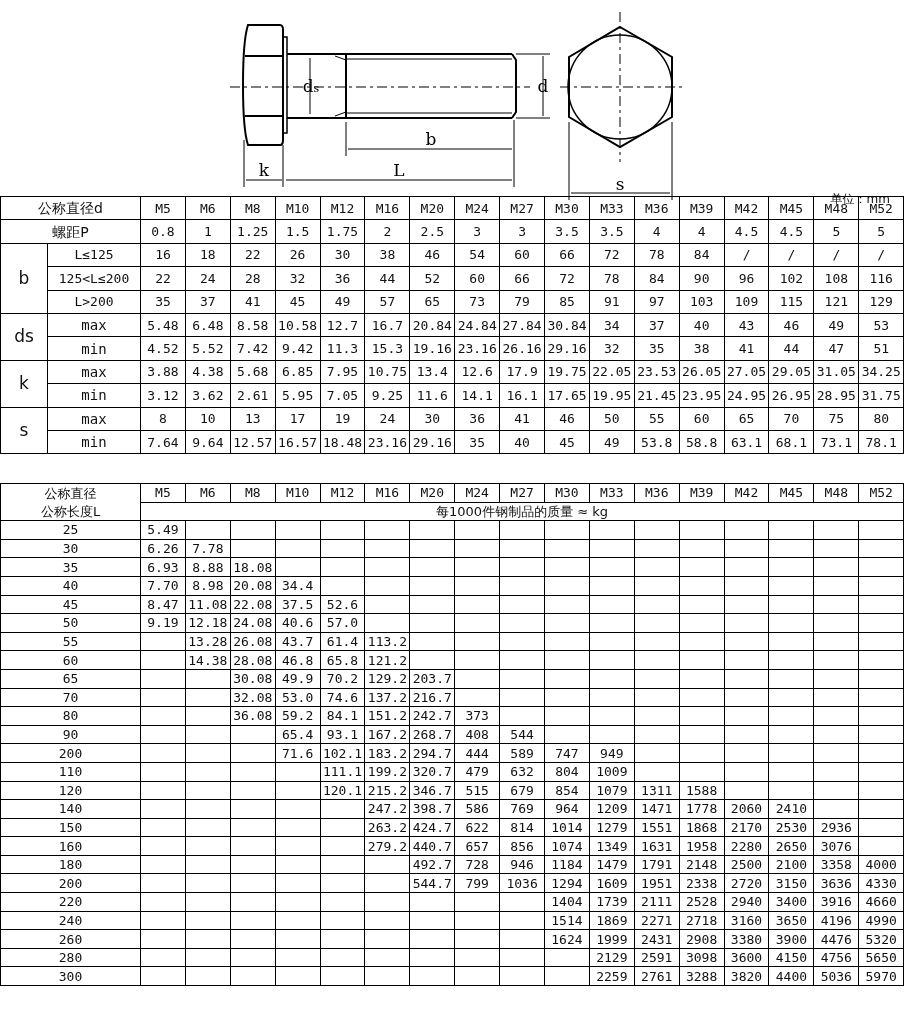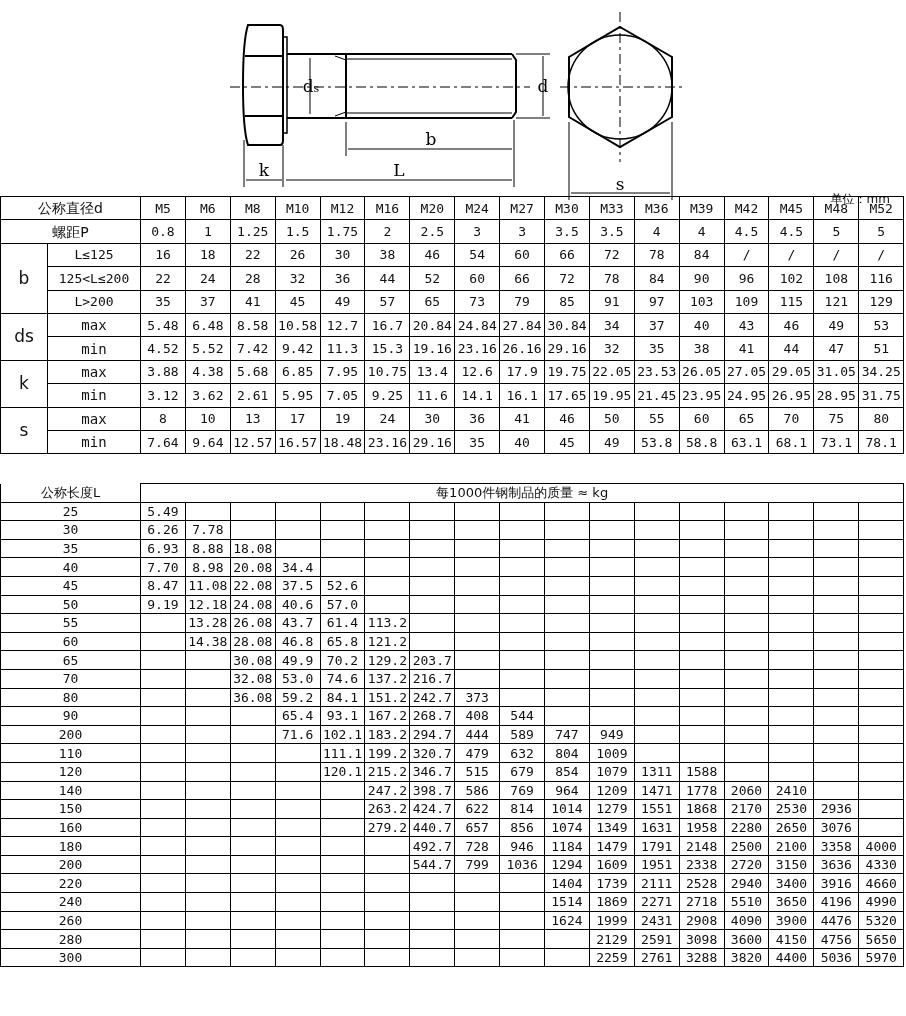--- a/index.html
+++ b/index.html
@@ -310,20 +310,40 @@
     </tbody>
 </table>
 
 <table id="mass">
   <colgroup>
     <col style="width:140px">
     <col span="17" style="width:44.9px">
   </colgroup>
   <tbody id="mass-body">
       <tr>
+        <td class="cn" style="border-bottom:none">公称直径</td>
+        <td>M5</td>
+        <td>M6</td>
+        <td>M8</td>
+        <td>M10</td>
+        <td>M12</td>
+        <td>M16</td>
+        <td>M20</td>
+        <td>M24</td>
+        <td>M27</td>
+        <td>M30</td>
+        <td>M33</td>
+        <td>M36</td>
+        <td>M39</td>
+        <td>M42</td>
+        <td>M45</td>
+        <td>M48</td>
+        <td>M52</td>
+      </tr>
+      <tr>
         <td class="cn" style="border-top:none">公称长度L</td>
         <td colspan="17" class="cn">每1000件钢制品的质量 ≈ kg</td>
       </tr>
       <tr>
         <td>25</td>
         <td>5.49</td>
         <td></td>
         <td></td>
         <td></td>
         <td></td>
@@ -748,41 +768,41 @@
         <td></td>
         <td></td>
         <td></td>
         <td></td>
         <td></td>
         <td></td>
         <td>1514</td>
         <td>1869</td>
         <td>2271</td>
         <td>2718</td>
-        <td>5510</td>
+        <td>3160</td>
         <td>3650</td>
         <td>4196</td>
         <td>4990</td>
       </tr>
       <tr>
         <td>260</td>
         <td></td>
         <td></td>
         <td></td>
         <td></td>
         <td></td>
         <td></td>
         <td></td>
         <td></td>
         <td></td>
         <td>1624</td>
         <td>1999</td>
         <td>2431</td>
         <td>2908</td>
-        <td>4090</td>
+        <td>3380</td>
         <td>3900</td>
         <td>4476</td>
         <td>5320</td>
       </tr>
       <tr>
         <td>280</td>
         <td></td>
         <td></td>
         <td></td>
         <td></td>

